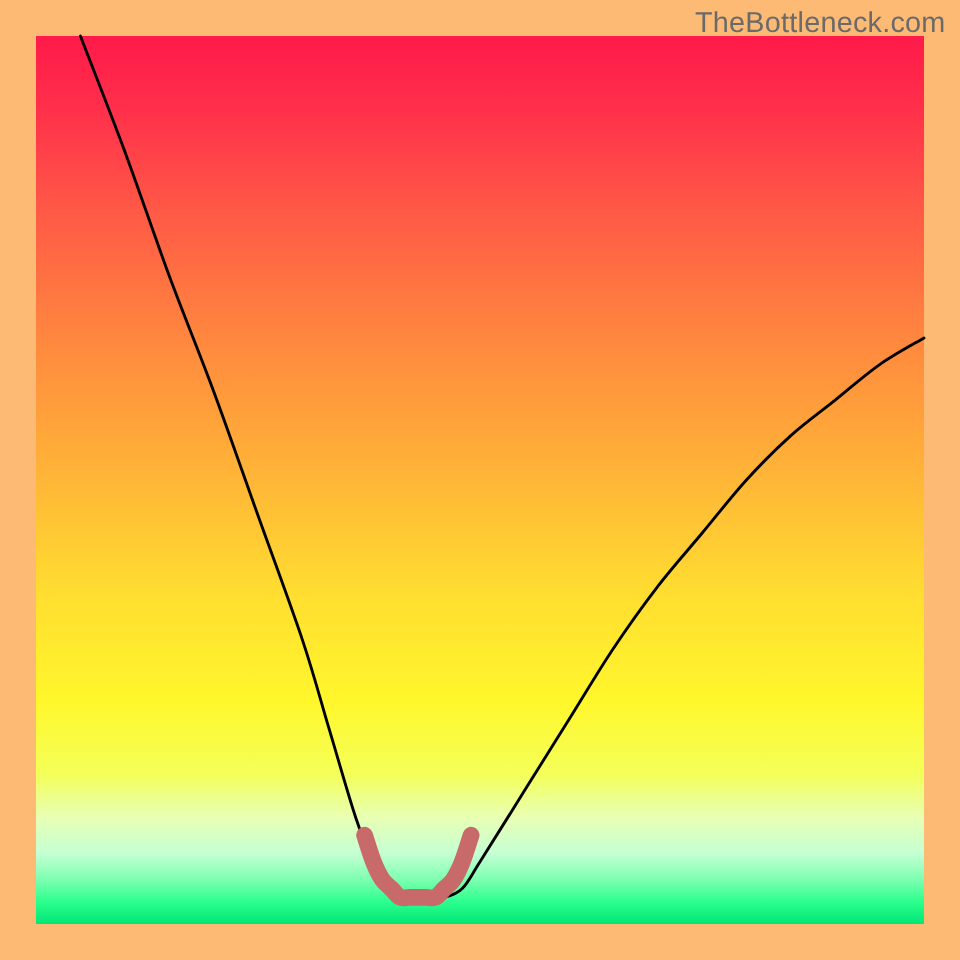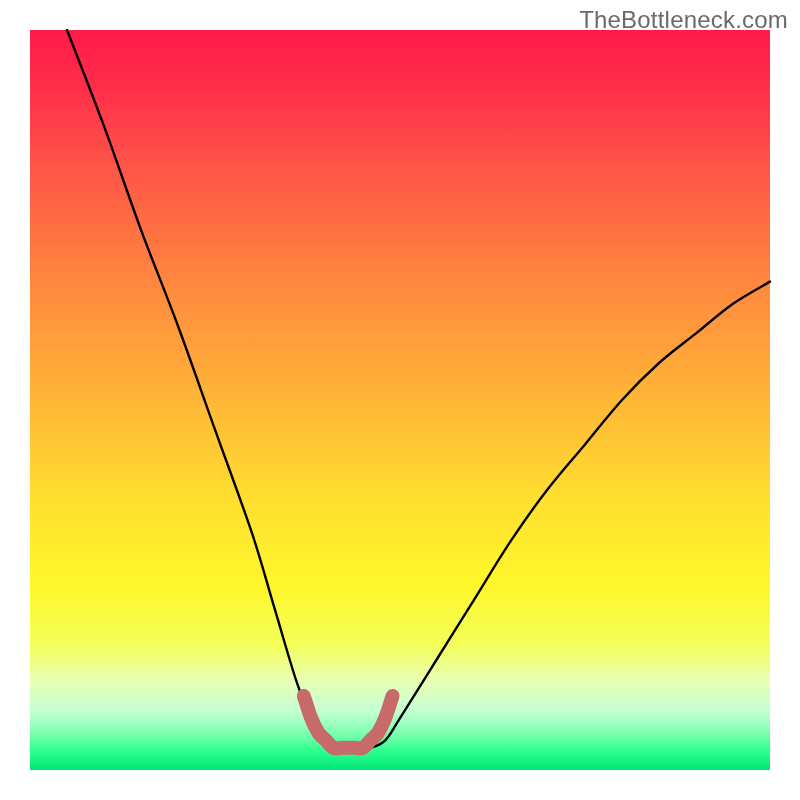--- a/index.html
+++ b/index.html
@@ -10,21 +10,21 @@
     background: #000;
     overflow: hidden;
     font-family: Arial, Helvetica, sans-serif;
   }
   .frame {
     position: absolute;
     left: 0;
     top: 0;
     width: 800px;
     height: 800px;
-    background: #ffffff;
+    background: #fdba74;
   }
   .plot-area {
     position: absolute;
     left: 30px;
     top: 30px;
     width: 740px;
     height: 740px;
   }
   .gradient {
     position: absolute;

